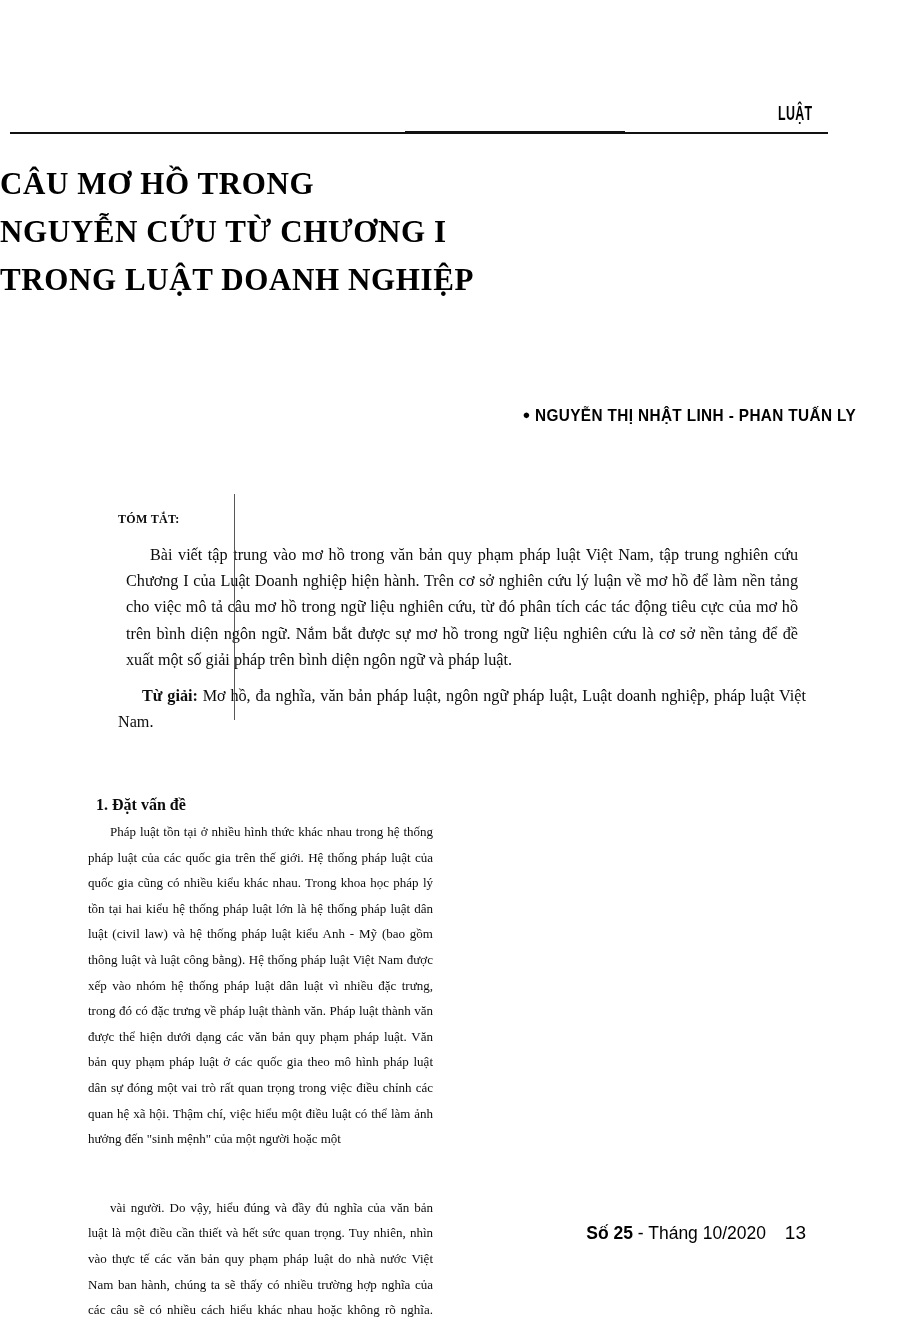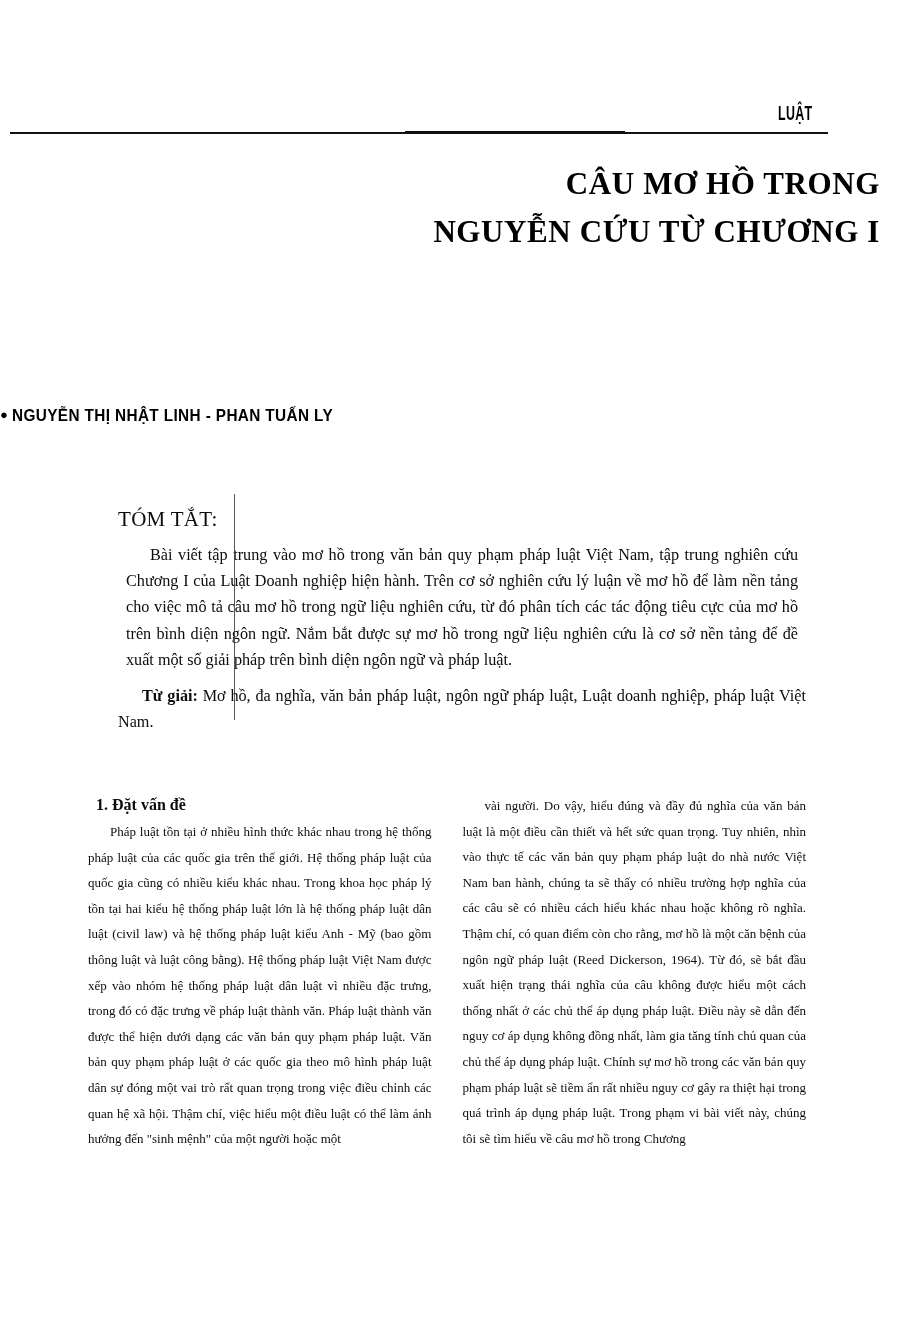--- a/index.html
+++ b/index.html
@@ -61,39 +61,39 @@
     height: 2.6px;
     background: #111;
   }
 
   
   .title-block {
     position: absolute;
     top: 160px;
     left: 0;
     width: 880px;
-    text-align: right;
+    text-align: left;
   }
   .title-line {
     font-family: "Liberation Serif", "DejaVu Serif", serif;
     font-weight: bold;
     font-size: 31px;
     line-height: 48px;
     letter-spacing: 0.6px;
     color: #000;
     white-space: nowrap;
   }
 
   
   .authors {
     position: absolute;
     top: 406px;
     left: 0;
     width: 880px;
-    text-align: left;
+    text-align: right;
     font-family: "Liberation Sans", "DejaVu Sans", sans-serif;
     font-weight: bold;
     font-size: 16.5px;
     letter-spacing: 0.4px;
     color: #000;
   }
   .authors .bullet {
     font-size: 13px;
     vertical-align: 2px;
     margin-right: 4px;
@@ -105,22 +105,22 @@
   }
 
   
   .abstract {
     position: absolute;
     top: 508px;
     left: 118px;
     width: 688px;
   }
   .abstract-heading {
-    font-weight: normal;
-    font-size: 21px;
+    font-weight: bold;
+    font-size: 12px;
     line-height: 22px;
     letter-spacing: 0.3px;
     margin-bottom: 12px;
   }
   .abstract-body {
     font-size: 16.2px;
     line-height: 26.2px;
     text-align: justify;
     text-indent: 24px;
     margin: 8px;
@@ -148,21 +148,22 @@
   }
 
   
   .columns {
     position: absolute;
     top: 793px;
     left: 88px;
     width: 718px;
     height: 400px;
     display: flex;
-    gap: 31px;
+    gap: 43px;
+    flex-direction: column;
   }
   .col {
     width: 345px;
   }
   .section-heading {
     font-weight: bold;
     font-size: 16px;
     line-height: 24px;
     text-indent: 8px;
     margin: 0 0 2px 0;
@@ -202,20 +203,21 @@
 <div class="page">
 
   <div class="running-head">
     <div class="running-head-label">LUẬT</div>
     <div class="running-head-rule"></div>
   </div>
 
   <div class="title-block">
     <div class="title-line">CÂU MƠ HỒ TRONG</div>
     <div class="title-line">NGUYỄN CỨU TỪ CHƯƠNG I</div>
+    <div class="title-line">TRONG LUẬT DOANH NGHIỆP</div>
   </div>
 
   <div class="authors">
     <span class="bullet">●</span><span class="names">NGUYỄN THỊ NHẬT LINH - PHAN TUẤN LY</span>
   </div>
 
   <div class="abstract">
     <div class="abstract-heading">TÓM TẮT:</div>
     <p class="abstract-body">Bài viết tập trung vào mơ hồ trong văn bản quy phạm pháp luật Việt Nam, tập trung nghiên cứu Chương I của Luật Doanh nghiệp hiện hành. Trên cơ sở nghiên cứu lý luận về mơ hồ để làm nền tảng cho việc mô tả câu mơ hồ trong ngữ liệu nghiên cứu, từ đó phân tích các tác động tiêu cực của mơ hồ trên bình diện ngôn ngữ. Nắm bắt được sự mơ hồ trong ngữ liệu nghiên cứu là cơ sở nền tảng để đề xuất một số giải pháp trên bình diện ngôn ngữ và pháp luật.</p>
     <p class="keywords"><span class="kw-label">Từ giải:</span><span> Mơ hồ, đa nghĩa, văn bản pháp luật, ngôn ngữ pháp luật, Luật doanh nghiệp, pháp luật Việt Nam.</span></p>
@@ -226,14 +228,19 @@
   <div class="columns">
     <div class="col">
       <div class="section-heading">1. Đặt vấn đề</div>
       <p class="body">Pháp luật tồn tại ở nhiều hình thức khác nhau trong hệ thống pháp luật của các quốc gia trên thế giới. Hệ thống pháp luật của quốc gia cũng có nhiều kiểu khác nhau. Trong khoa học pháp lý tồn tại hai kiểu hệ thống pháp luật lớn là hệ thống pháp luật dân luật (civil law) và hệ thống pháp luật kiểu Anh - Mỹ (bao gồm thông luật và luật công bằng). Hệ thống pháp luật Việt Nam được xếp vào nhóm hệ thống pháp luật dân luật vì nhiều đặc trưng, trong đó có đặc trưng về pháp luật thành văn. Pháp luật thành văn được thể hiện dưới dạng các văn bản quy phạm pháp luật. Văn bản quy phạm pháp luật ở các quốc gia theo mô hình pháp luật dân sự đóng một vai trò rất quan trọng trong việc điều chỉnh các quan hệ xã hội. Thậm chí, việc hiểu một điều luật có thể làm ảnh hưởng đến "sinh mệnh" của một người hoặc một</p>
     </div>
     <div class="col">
       <p class="body">vài người. Do vậy, hiểu đúng và đầy đủ nghĩa của văn bản luật là một điều cần thiết và hết sức quan trọng. Tuy nhiên, nhìn vào thực tế các văn bản quy phạm pháp luật do nhà nước Việt Nam ban hành, chúng ta sẽ thấy có nhiều trường hợp nghĩa của các câu sẽ có nhiều cách hiểu khác nhau hoặc không rõ nghĩa. Thậm chí, có quan điểm còn cho rằng, mơ hồ là một căn bệnh của ngôn ngữ pháp luật (Reed Dickerson, 1964). Từ đó, sẽ bắt đầu xuất hiện trạng thái nghĩa của câu không được hiểu một cách thống nhất ở các chủ thể áp dụng pháp luật. Điều này sẽ dẫn đến nguy cơ áp dụng không đồng nhất, làm gia tăng tính chủ quan của chủ thể áp dụng pháp luật. Chính sự mơ hồ trong các văn bản quy phạm pháp luật sẽ tiềm ẩn rất nhiều nguy cơ gây ra thiệt hại trong quá trình áp dụng pháp luật. Trong phạm vi bài viết này, chúng tôi sẽ tìm hiểu về câu mơ hồ trong Chương</p>
     </div>
   </div>
 
+  <div class="footer">
+    <span class="issue">Số 25</span>
+    <span class="date">- Tháng 10/2020</span>
+    <span class="pageno">13</span>
+  </div>
 
 </div>
 
 </body></html>

